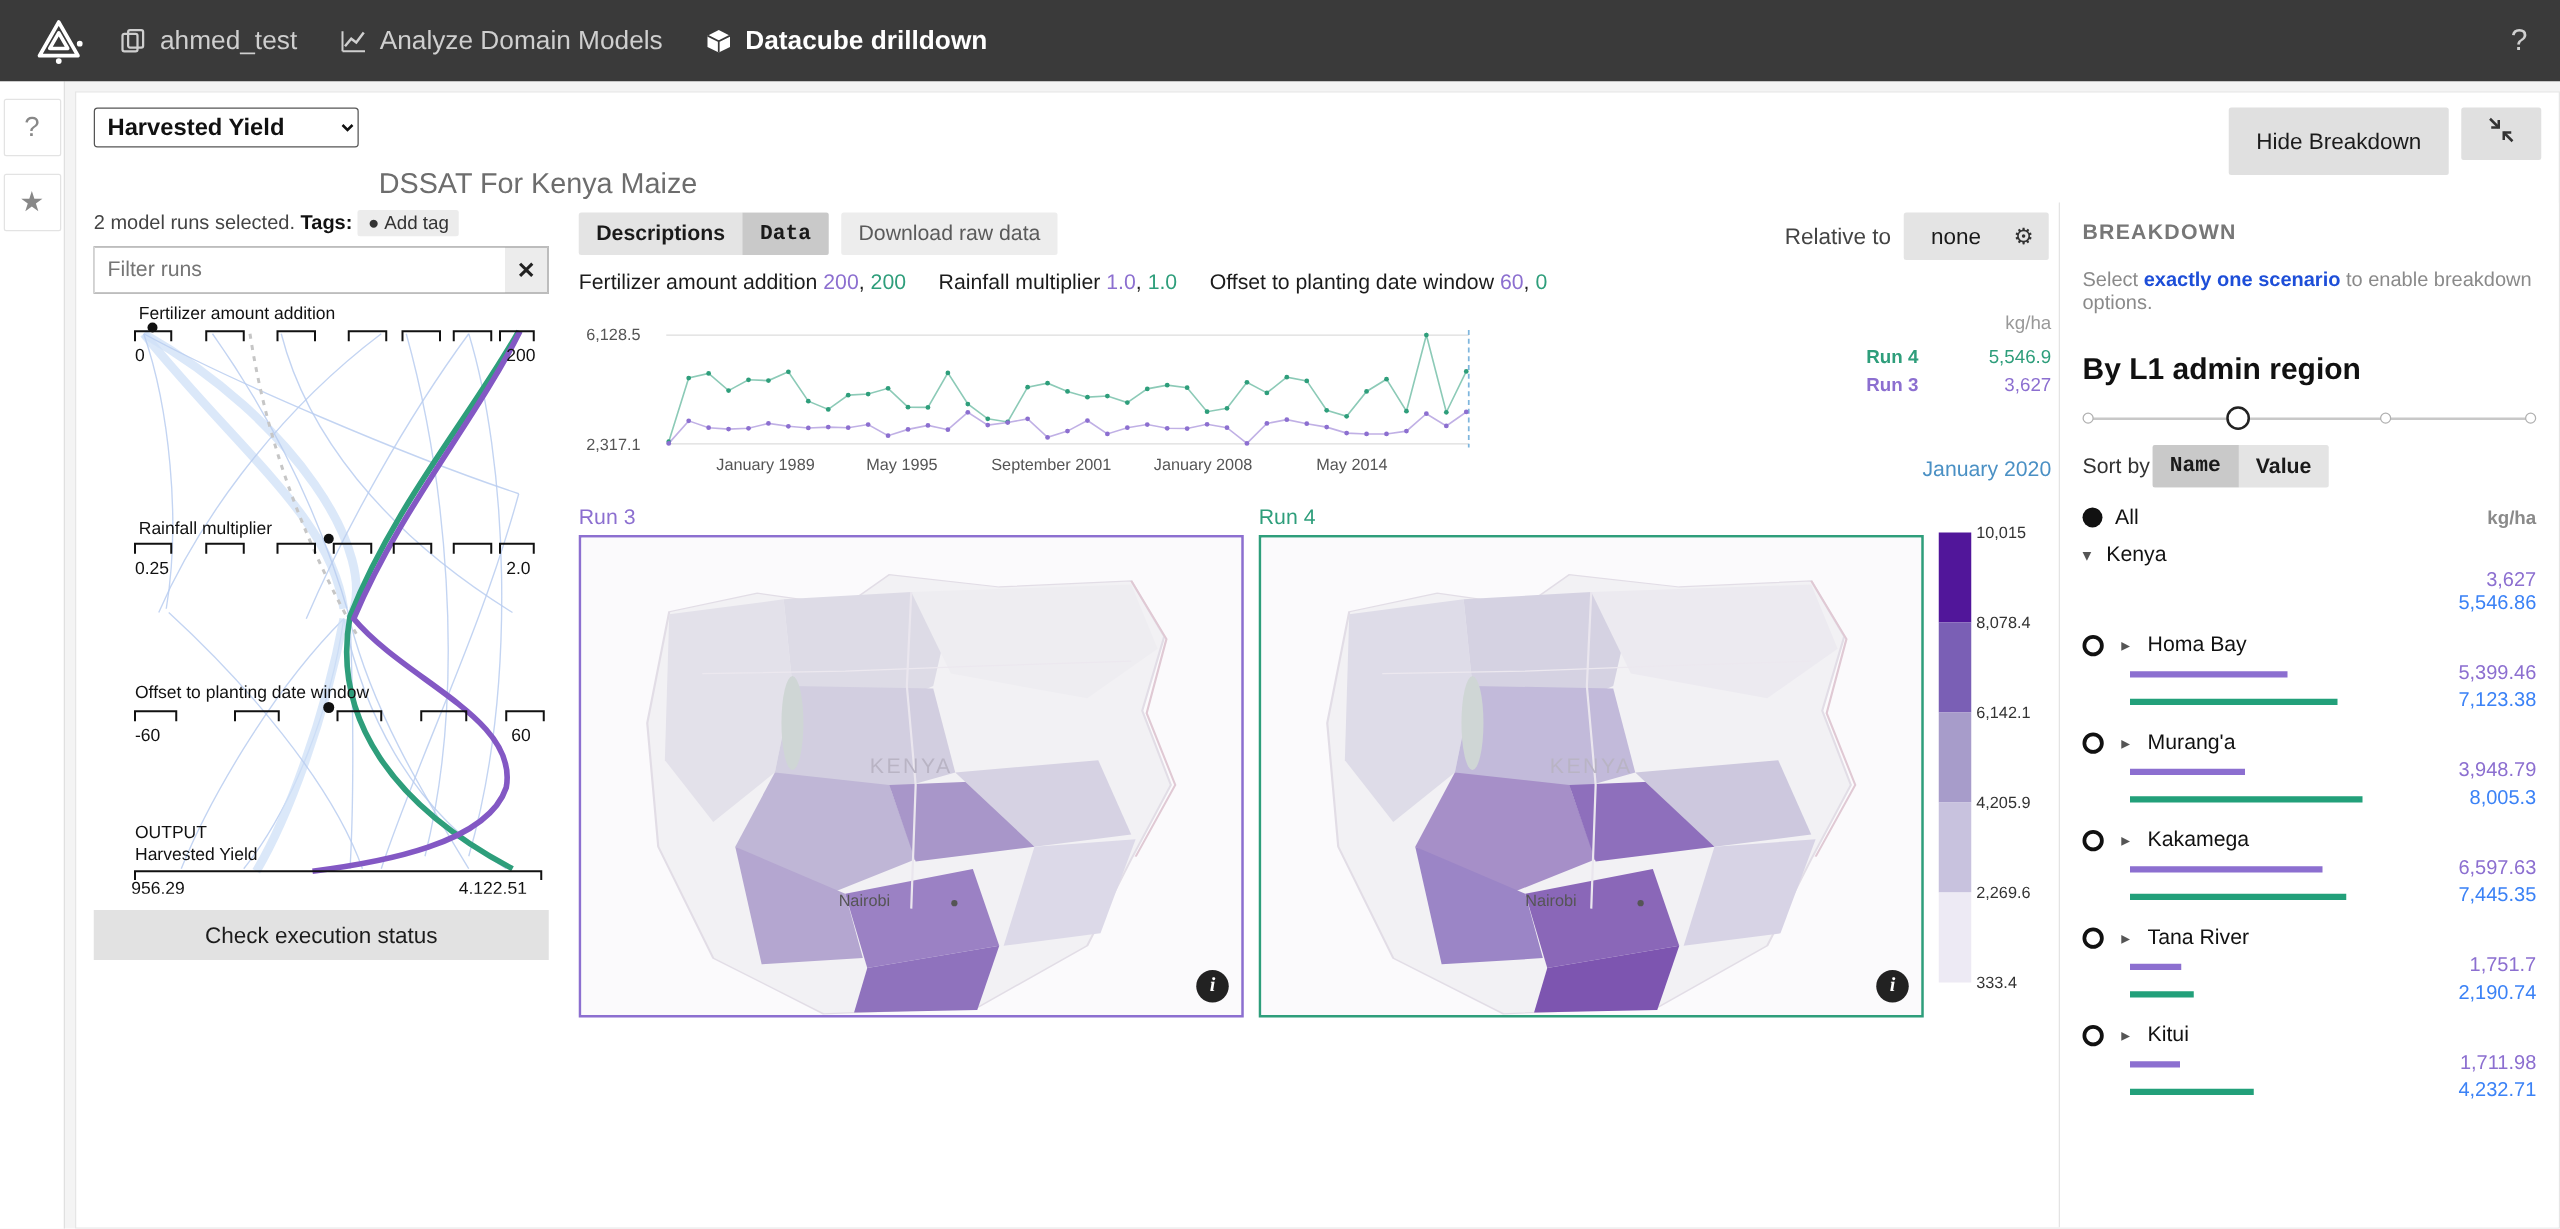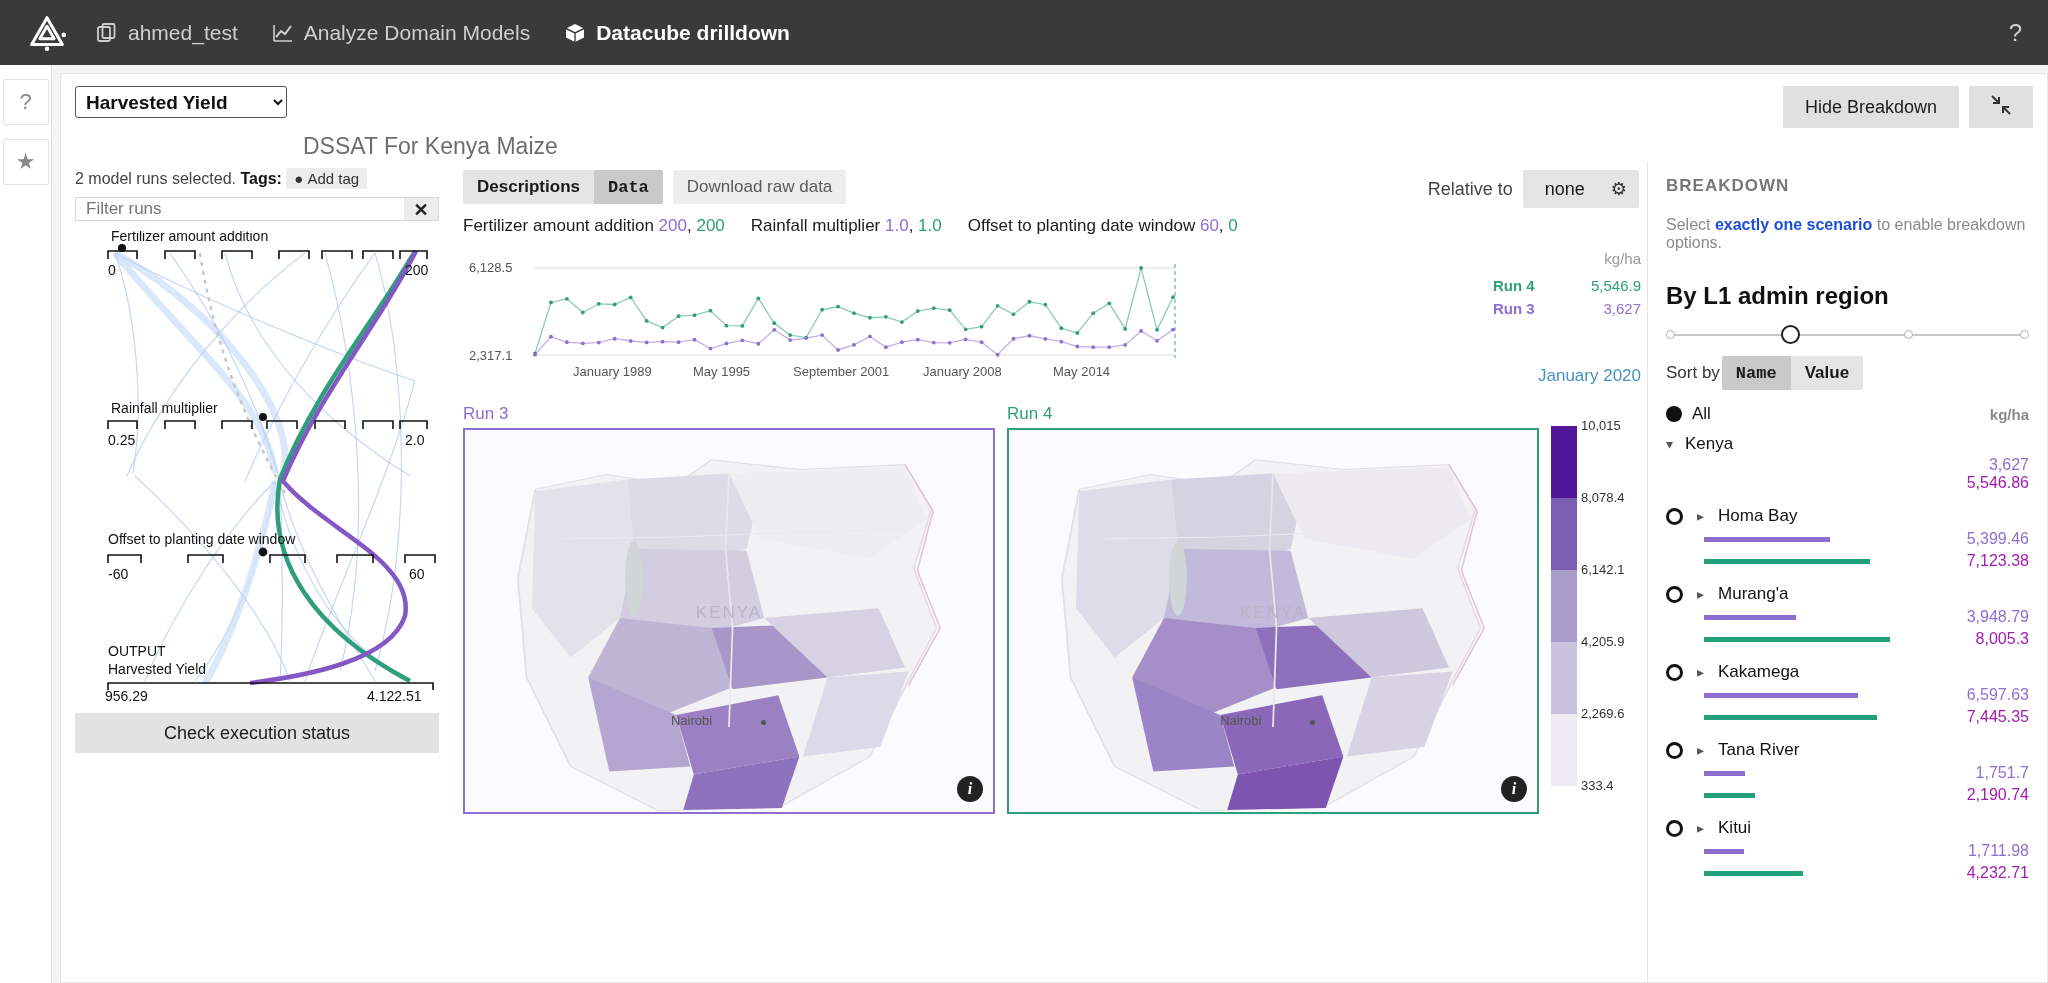--- a/index.html
+++ b/index.html
@@ -79,21 +79,21 @@
     background: #fff; color: #111;
   }
   #model-title {
     margin-left: 16px; font-size: 23px; color: #6d6d6d;
     line-height: 32px;
     margin-top: 44px;
   }
   #hdr-right { position: absolute; right: 14px; top: 12px; display: flex; gap: 10px; }
   #hide-breakdown {
     background: #e0e0e0; border: none; color: #1b1b1b;
-    font-size: 18px; padding: 0 22px; height: 42px;
+    font-size: 18px; padding: 0 22px; height: 54px;
     cursor: pointer; border-radius: 2px;
     font-family: "Liberation Sans", sans-serif;
   }
   #collapse-btn {
     background: #e0e0e0; border: none; width: 64px; height: 42px;
     font-size: 20px; color: #333; cursor: pointer; border-radius: 2px;
   }
 
   
   #cols { flex: 1; display: flex; min-height: 0; }
@@ -102,21 +102,21 @@
   #leftcol { width: 392px; flex: 0 0 392px; padding: 0 14px 0 14px; }
   #runs-line { font-size: 16px; color: #444; margin: 6px 0 8px 0; }
   #runs-line b { color: #111; }
   #add-tag {
     display: inline-flex; align-items: center; gap: 4px;
     background: #ececec; padding: 2px 8px; font-size: 15px;
     color: #333; cursor: pointer; border-radius: 2px;
   }
   #filter-wrap {
     display: flex; align-items: stretch;
-    border: 1px solid #d8d8d8; height: 24px; background: #404040;
+    border: 1px solid #d8d8d8; height: 38px; background: #404040;
   }
   #filter-input {
     flex: 1; border: none; outline: none; padding: 0 10px;
     font-size: 17px; color: #555;
     font-family: "Liberation Sans", sans-serif;
   }
   #filter-clear {
     width: 34px; background: #ececec; border: none;
     font-size: 18px; font-weight: bold; color: #222; cursor: pointer;
   }
@@ -230,21 +230,21 @@
   .bd-all {
     display: flex; align-items: center; justify-content: space-between;
     font-size: 17px; color: #111;
   }
   .bd-all .dot { width: 16px; height: 16px; border-radius: 50%; background: #111; margin-right: 10px; }
   .bd-unit { font-size: 15px; color: #8a8a8a; font-weight: bold; }
   .bd-country { display: flex; align-items: center; gap: 12px; font-size: 17px; color: #111; margin-top: 10px; }
   .chev { color: #555; font-size: 14px; }
   .bd-country-vals { text-align: right; font-size: 16px; margin-top: 2px; }
   .v3 { color: #8c6fd0; }
-  .v4 { color: #a21caf; }
+  .v4 { color: #3b82f6; }
   .bd-row { margin-top: 14px; }
   .bd-row-head { display: flex; align-items: center; gap: 14px; }
   .radio { width: 17px; height: 17px; border-radius: 50%; border: 3px solid #111; flex: 0 0 auto; cursor: pointer; }
   .bd-name { font-size: 17px; color: #111; }
   .bar-line { display: flex; align-items: center; margin-top: 4px; }
   .bar-gut { flex: 1; padding-left: 38px; }
   .bar { height: 5px; }
   .bar.p { background: #8c6fd0; }
   .bar.g { background: #22a07a; }
   .bar-val { width: 92px; text-align: right; font-size: 16px; }

